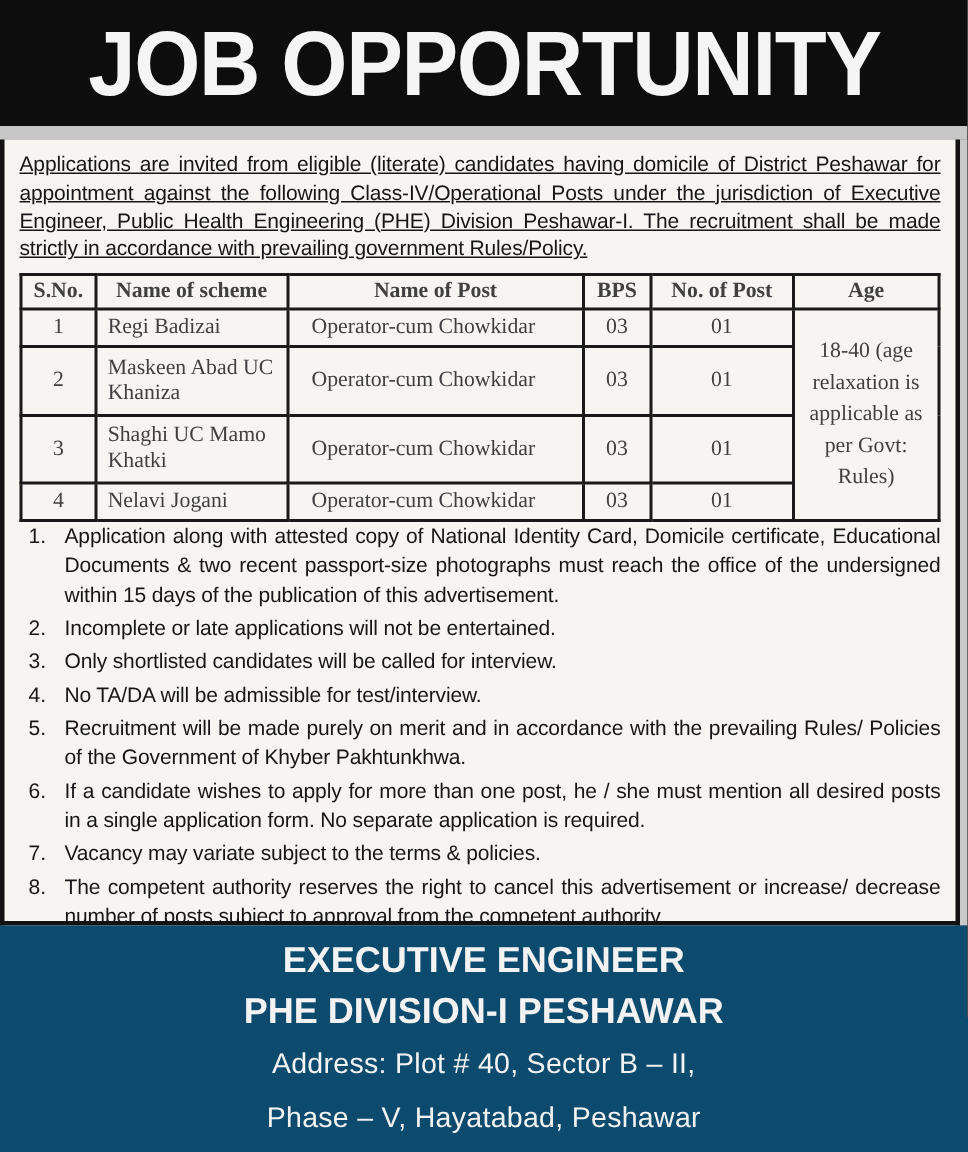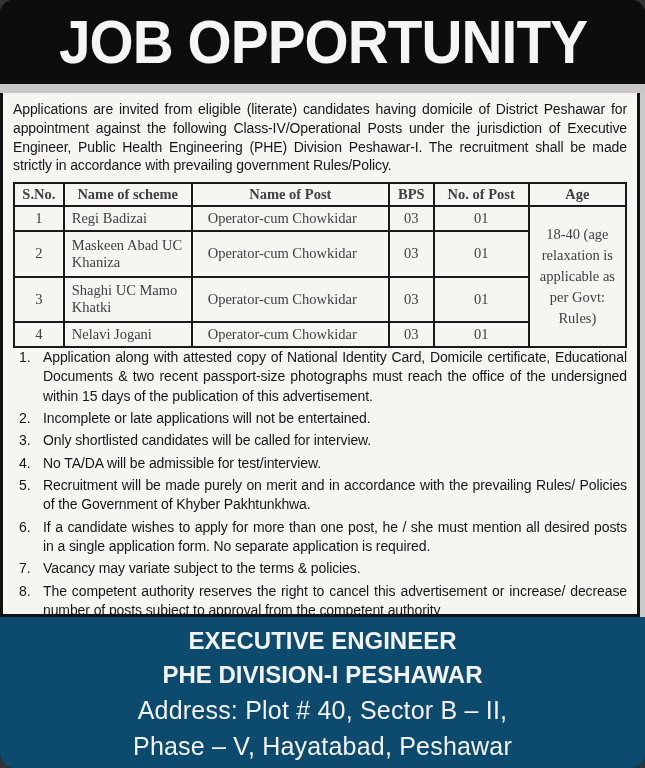--- a/index.html
+++ b/index.html
@@ -6,21 +6,20 @@
   html, body { background: #333; }
   body { font-family: "Liberation Sans", sans-serif; }
 
   .page {
     width: 645px; height: 768px;
     margin: 0 auto;
     background: #0d0d0d;
     display: flex; flex-direction: column;
     overflow: hidden;
     color: #1b1b1b;
-    border-radius: 14px;
   }
 
   
   .banner {
     height: 84px; flex: none;
     background: #0d0d0d;
     display: flex; align-items: center; justify-content: center;
     overflow: hidden;
   }
   .banner h1 {
@@ -50,20 +49,21 @@
     overflow: hidden;
   }
   .paper-right-margin { width: 5px; flex: none; background: #c9c9c9; }
 
   .intro {
     font-size: 14px;
     line-height: 1.34;
     text-align: justify;
     letter-spacing: -0.1px;
     color: #161616;
+    text-decoration: underline;
   }
 
   
   table {
     width: 100%;
     border-collapse: collapse;
     margin-top: 7px;
     font-family: "Liberation Serif", serif;
     font-size: 14.5px;
     color: #404040;
@@ -99,21 +99,21 @@
   
   .footer {
     height: 151px; flex: none;
     background: #0c4a6e;
     color: #f3f3f3;
     display: flex; flex-direction: column;
     align-items: center; justify-content: center;
     padding-top: 2px;
   }
   .footer .bold-line { font-size: 24px; font-weight: 700; line-height: 34px; letter-spacing: 0; }
-  .footer .addr-line { font-size: 25px; font-weight: 400; line-height: 36px; letter-spacing: 0.2px; }
+  .footer .addr-line { font-size: 19px; font-weight: 400; line-height: 36px; letter-spacing: 0.2px; }
 </style>
 </head>
 <body>
 
 <div class="page">
 
   <div class="banner">
     <h1>JOB OPPORTUNITY</h1>
   </div>
 

